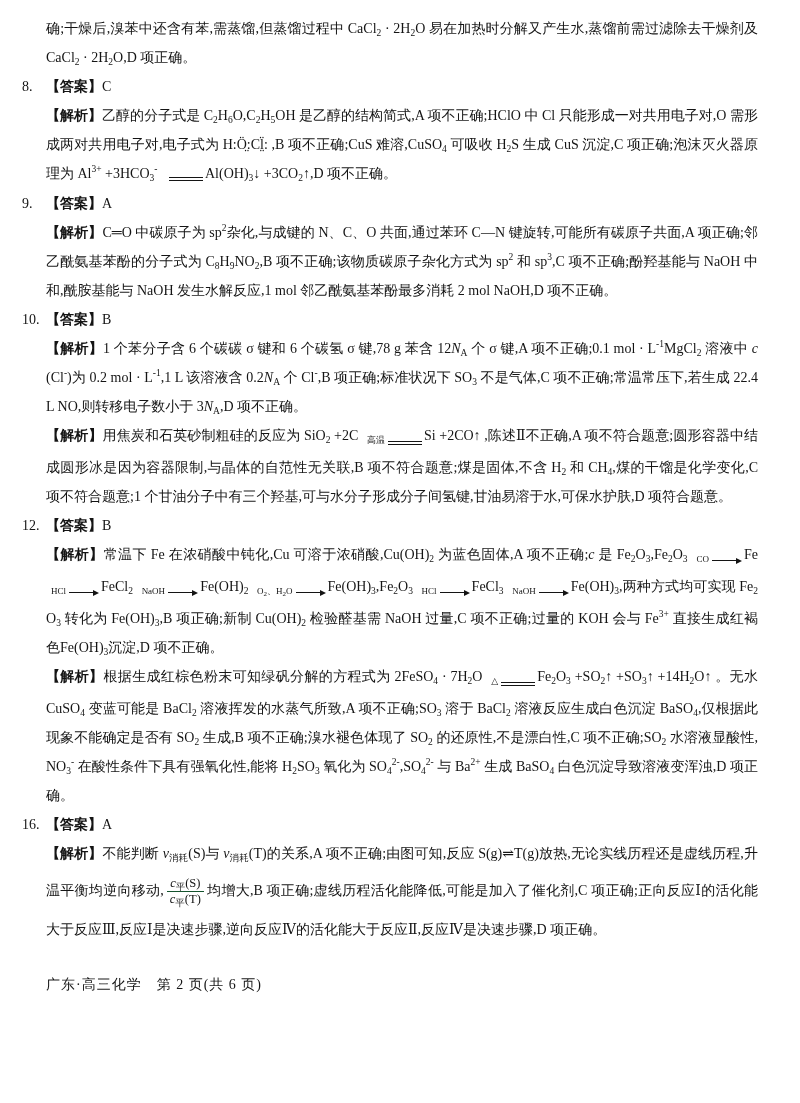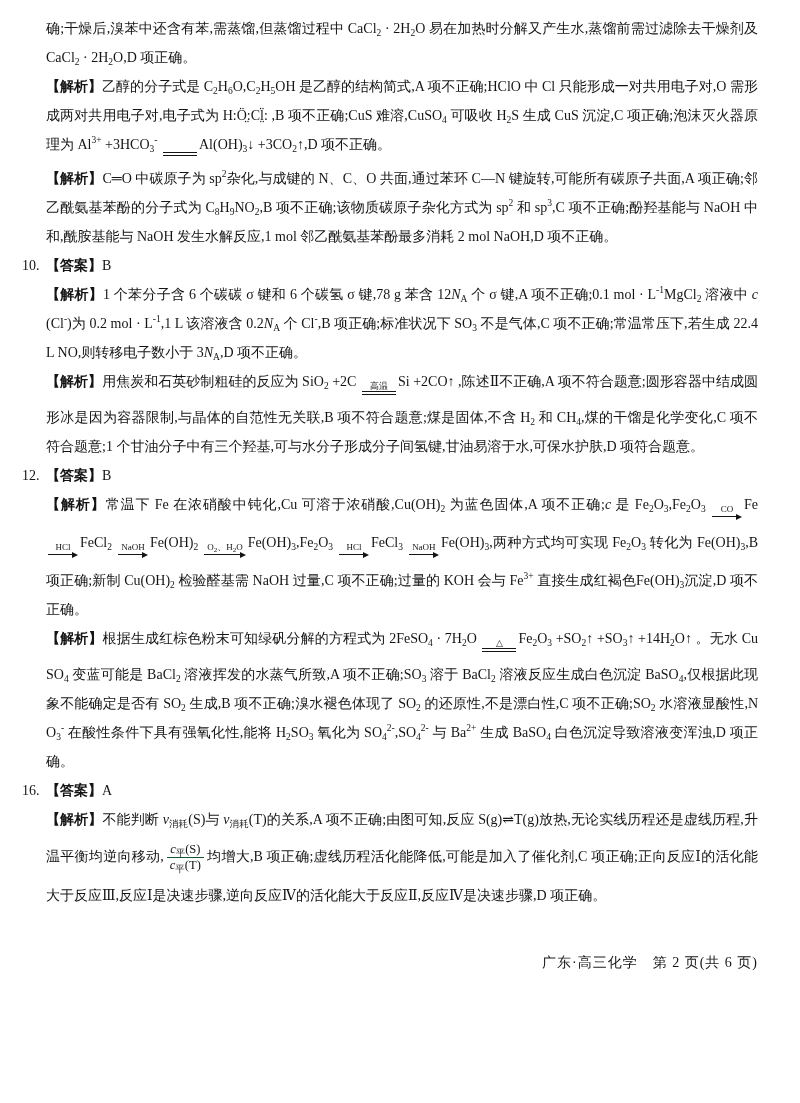--- a/index.html
+++ b/index.html
@@ -9,50 +9,56 @@
   .page{width:788px;height:1103px;padding:14px 30px 0 46px;background:#fff;position:relative}
   .para{font-size:14px;line-height:29px;text-align:justify;word-break:break-all}
   .ansline{font-size:14px;line-height:29px;margin-left:-24px}
   .num{display:inline-block;min-width:24px}
   .lbl{font-weight:700}
   sub,sup{font-size:9.5px;line-height:0}
   sub{vertical-align:-3px}
   sup{vertical-align:6px}
   i{font-style:italic}
   
-  .rx{display:inline-flex;flex-direction:column;align-items:center;vertical-align:-3px;margin:8px 2px;line-height:normal}
+  .rx{display:inline-flex;flex-direction:row;align-items:flex-end;vertical-align:-3px;margin:8px 2px;line-height:normal}
   .rl{font-size:9px;line-height:10px;padding:0 3px;white-space:nowrap}
   .rl sub{font-size:7px;vertical-align:-2px}
   .arrowline{position:relative;height:6px;width:100%;min-width:30px}
   .arrowline::before{content:"";position:absolute;left:0;right:3px;top:2px;border-top:1px solid #141414}
   .arrowline::after{content:"";position:absolute;right:0;top:0;width:0;height:0;
       border-left:6px solid #141414;border-top:3px solid transparent;border-bottom:3px solid transparent}
   .dline{height:4px;width:100%;min-width:34px;border-top:1px solid #141414;border-bottom:1px solid #141414}
   
   .fr{display:inline-flex;flex-direction:column;align-items:center;vertical-align:middle;margin:8px 3px;
       line-height:15px;font-size:12.5px}
   .fn,.fd{padding:0 3px}
   .fd{border-top:1px solid #14532d}
-  .footer{font-size:14px;text-align:right;margin-top:44px;letter-spacing:1px}
+  .footer{font-size:14px;text-align:left;margin-top:32px;letter-spacing:1px}
 </style>
 </head>
 <body>
 
 <div class="page">
 
   <p class="para">确;干燥后,溴苯中还含有苯,需蒸馏,但蒸馏过程中 CaCl<sub>2</sub> · 2H<sub>2</sub>O 易在加热时分解又产生水,蒸馏前需过滤除去干燥剂及 CaCl<sub>2</sub> · 2H<sub>2</sub>O,D 项正确。</p>
 
   <section class="item">
+    <div class="ansline">
+      <span class="num">8.</span><span class="lbl">【答案】</span><span>C</span>
+    </div>
     <p class="para"><span class="lbl">【解析】</span><span>乙醇的分子式是 C<sub>2</sub>H<sub>6</sub>O,C<sub>2</sub>H<sub>5</sub>OH 是乙醇的结构简式,A 项不正确;HClO 中 Cl 只能形成一对共用电子对,O 需形成两对共用电子对,电子式为 H:Ö̤:Cl̤̈: ,B 项不正确;CuS 难溶,CuSO<sub>4</sub> 可吸收 H<sub>2</sub>S 生成 CuS 沉淀,C 项正确;泡沫灭火器原理为 Al<sup>3+</sup> +3HCO<sub>3</sub><sup>-</sup> <span class="rx">
             <span class="rl"></span>
             <span class="dline"></span>
           </span>Al(OH)<sub>3</sub>↓ +3CO<sub>2</sub>↑,D 项不正确。</span></p>
   </section>
 
   <section class="item">
+    <div class="ansline">
+      <span class="num">9.</span><span class="lbl">【答案】</span><span>A</span>
+    </div>
     <p class="para"><span class="lbl">【解析】</span><span>C═O 中碳原子为 sp<sup>2</sup>杂化,与成键的 N、C、O 共面,通过苯环 C—N 键旋转,可能所有碳原子共面,A 项正确;邻乙酰氨基苯酚的分子式为 C<sub>8</sub>H<sub>9</sub>NO<sub>2</sub>,B 项不正确;该物质碳原子杂化方式为 sp<sup>2</sup> 和 sp<sup>3</sup>,C 项不正确;酚羟基能与 NaOH 中和,酰胺基能与 NaOH 发生水解反应,1 mol 邻乙酰氨基苯酚最多消耗 2 mol NaOH,D 项不正确。</span></p>
   </section>
 
   <section class="item">
     <div class="ansline">
       <span class="num">10.</span><span class="lbl">【答案】</span><span>B</span>
     </div>
     <p class="para"><span class="lbl">【解析】</span><span>1 个苯分子含 6 个碳碳 σ 键和 6 个碳氢 σ 键,78 g 苯含 12<i>N</i><sub>A</sub> 个 σ 键,A 项不正确;0.1 mol · L<sup>-1</sup>MgCl<sub>2</sub> 溶液中 <i>c</i>(Cl<sup>-</sup>)为 0.2 mol · L<sup>-1</sup>,1 L 该溶液含 0.2<i>N</i><sub>A</sub> 个 Cl<sup>-</sup>,B 项正确;标准状况下 SO<sub>3</sub> 不是气体,C 项不正确;常温常压下,若生成 22.4 L NO,则转移电子数小于 3<i>N</i><sub>A</sub>,D 项不正确。</span></p>
   </section>
 

